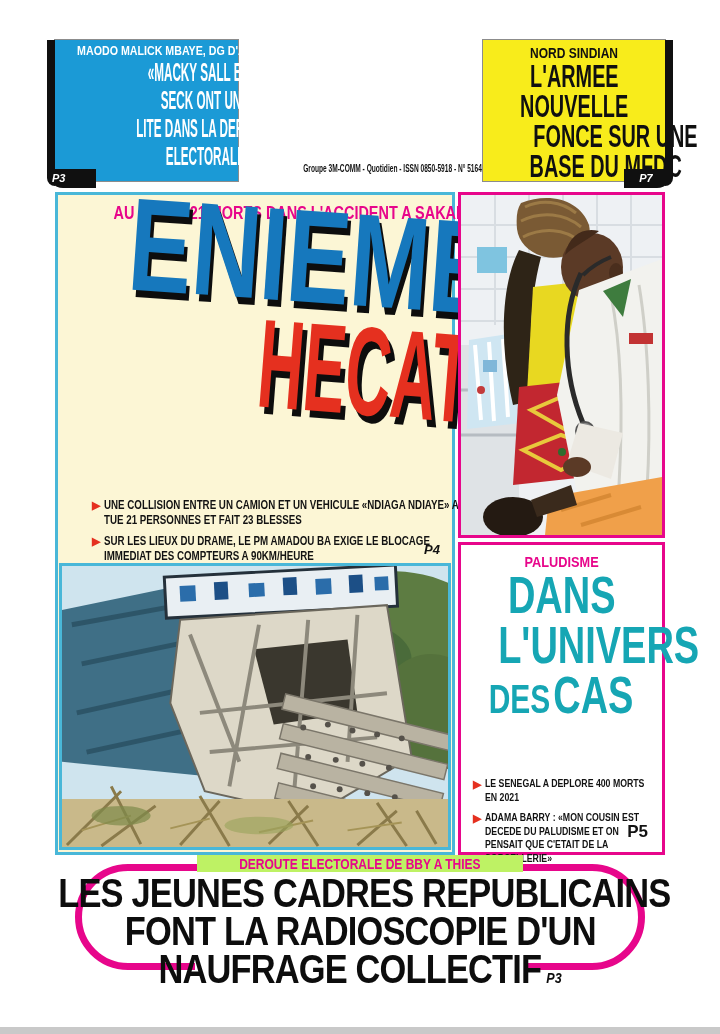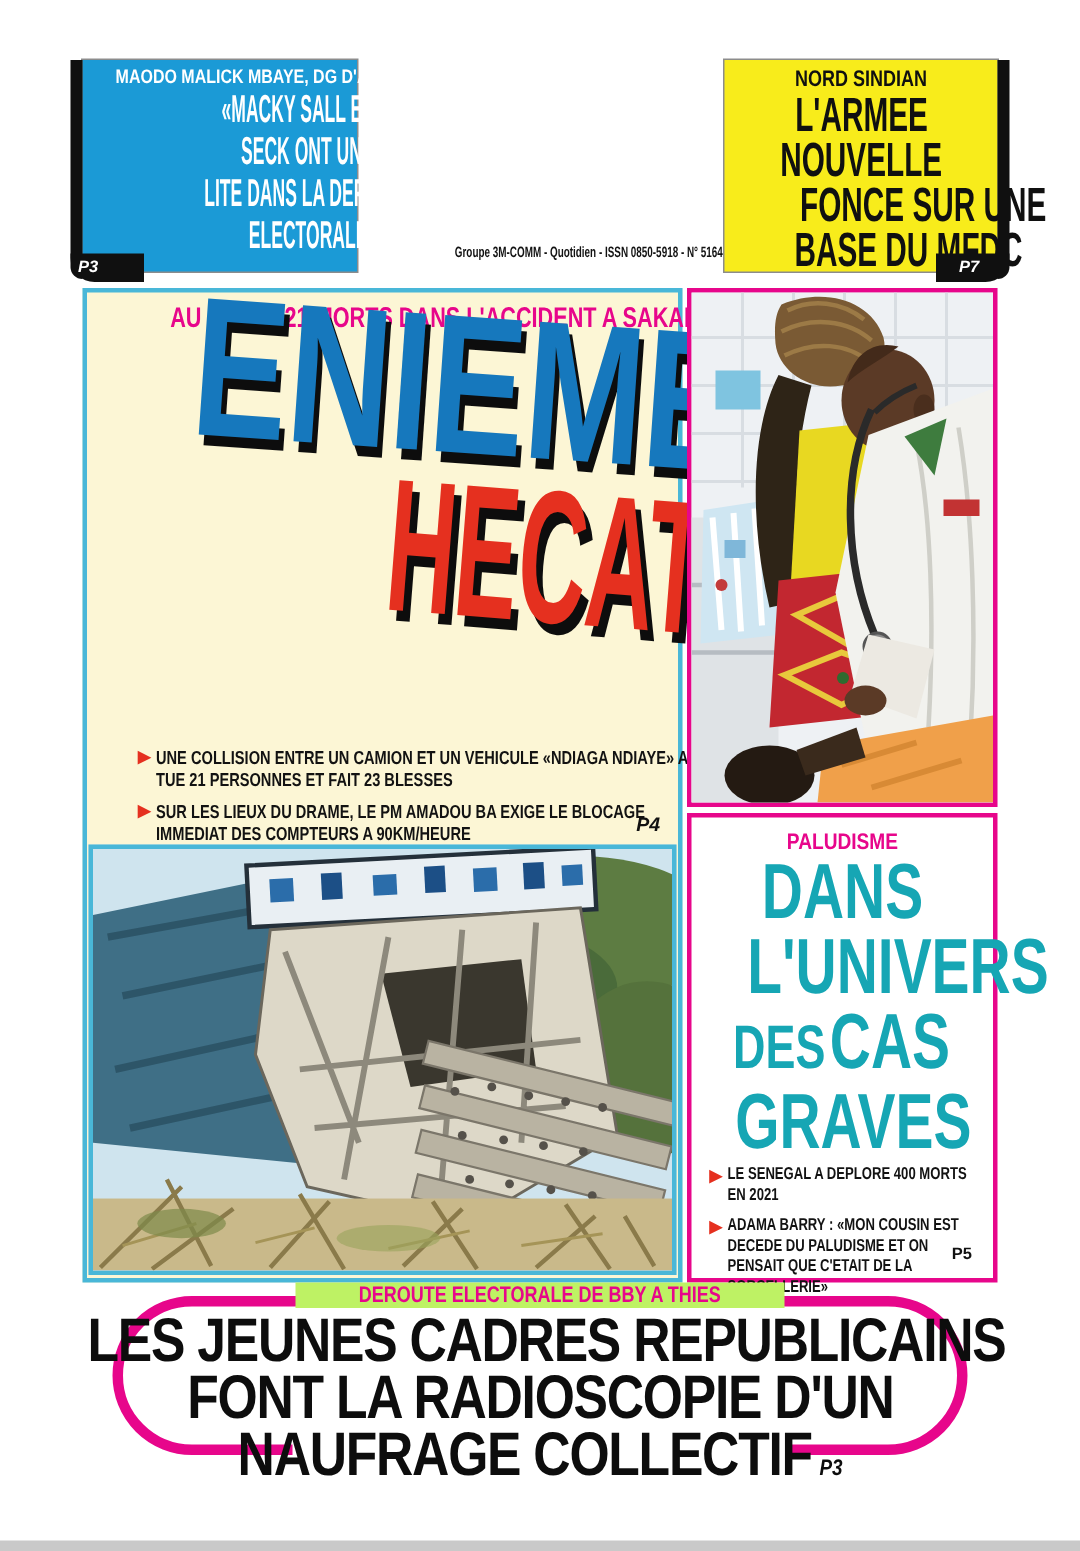--- a/index.html
+++ b/index.html
@@ -66,21 +66,21 @@
   .health-box{position:absolute;left:458px;top:542px;width:207px;height:313px;box-sizing:border-box;
               border:3px solid #e7068b;background:#ffffff;text-align:center;}
   .health-kicker{margin-top:8px;font-size:15px;color:#e7068b;text-decoration:underline;}
   .health-kicker .cnd{transform:scaleX(0.85);}
   .t-line{font-size:52px;line-height:50px;color:#16a6b4;white-space:nowrap;}
   .t-line .cnd{transform:scaleX(0.73);}
   .t-line .sm{font-size:41px;margin-right:4px;}
   .health-bullets{position:absolute;left:12px;top:232px;width:186px;text-align:left;}
   .health-bullets .b-text{font-size:11.5px;line-height:13.5px;}
   .health-bullets .cnd-l{width:130%;transform:scaleX(0.76);}
-  .pref-health{position:absolute;right:14px;bottom:10px;font-size:11px;}
+  .pref-health{position:absolute;right:14px;bottom:10px;font-size:17px;}
 
   
   .pill{position:absolute;left:75px;top:864px;width:570px;height:106px;box-sizing:border-box;
         border:7px solid #e7068b;border-radius:56px;background:transparent;z-index:1;}
   .pill-mask-bottom{position:absolute;left:195px;top:958px;width:330px;height:16px;background:#ffffff;z-index:2;}
   .bottom-kicker{position:absolute;left:0;top:855px;width:720px;text-align:center;z-index:3;}
   .bottom-kicker .inner{display:inline-block;background:#bef264;padding:0 12px;font-size:15px;color:#e7068b;white-space:nowrap;}
   .bottom-kicker .cnd{transform:scaleX(0.8);}
   .bottom-headline{position:absolute;left:0;top:874px;width:720px;text-align:center;z-index:3;color:#0d0d0d;}
   .bh-line{font-size:41px;line-height:38px;white-space:nowrap;}
@@ -224,21 +224,20 @@
       <ellipse cx="52" cy="322" rx="30" ry="20" fill="#241a12"></ellipse>
       <polygon points="70,305 110,290 116,310 76,322" fill="#3a2a1c"></polygon>
     </svg>
   </div>
 
   <div class="health-box">
     <div class="health-kicker"><span class="cnd">PALUDISME</span></div>
     <div class="t-line"><span class="cnd">DANS</span></div>
     <div class="t-line"><span class="cnd">L'UNIVERS</span></div>
     <div class="t-line"><span class="cnd"><span class="sm">DES</span><span>CAS</span></span></div>
-    <div class="t-line"><span class="cnd">GRAVES</span></div>
     <div class="health-bullets">
       <div class="b-row">
         <span class="b-icon">▶</span>
         <div class="b-text"><span class="cnd-l">LE SENEGAL A DEPLORE 400 MORTS EN 2021</span></div>
       </div>
       <div class="b-row">
         <span class="b-icon">▶</span>
         <div class="b-text"><span class="cnd-l">ADAMA BARRY : «MON COUSIN EST DECEDE DU PALUDISME ET ON PENSAIT QUE C'ETAIT DE LA SORCELLERIE»</span></div>
       </div>
     </div>

